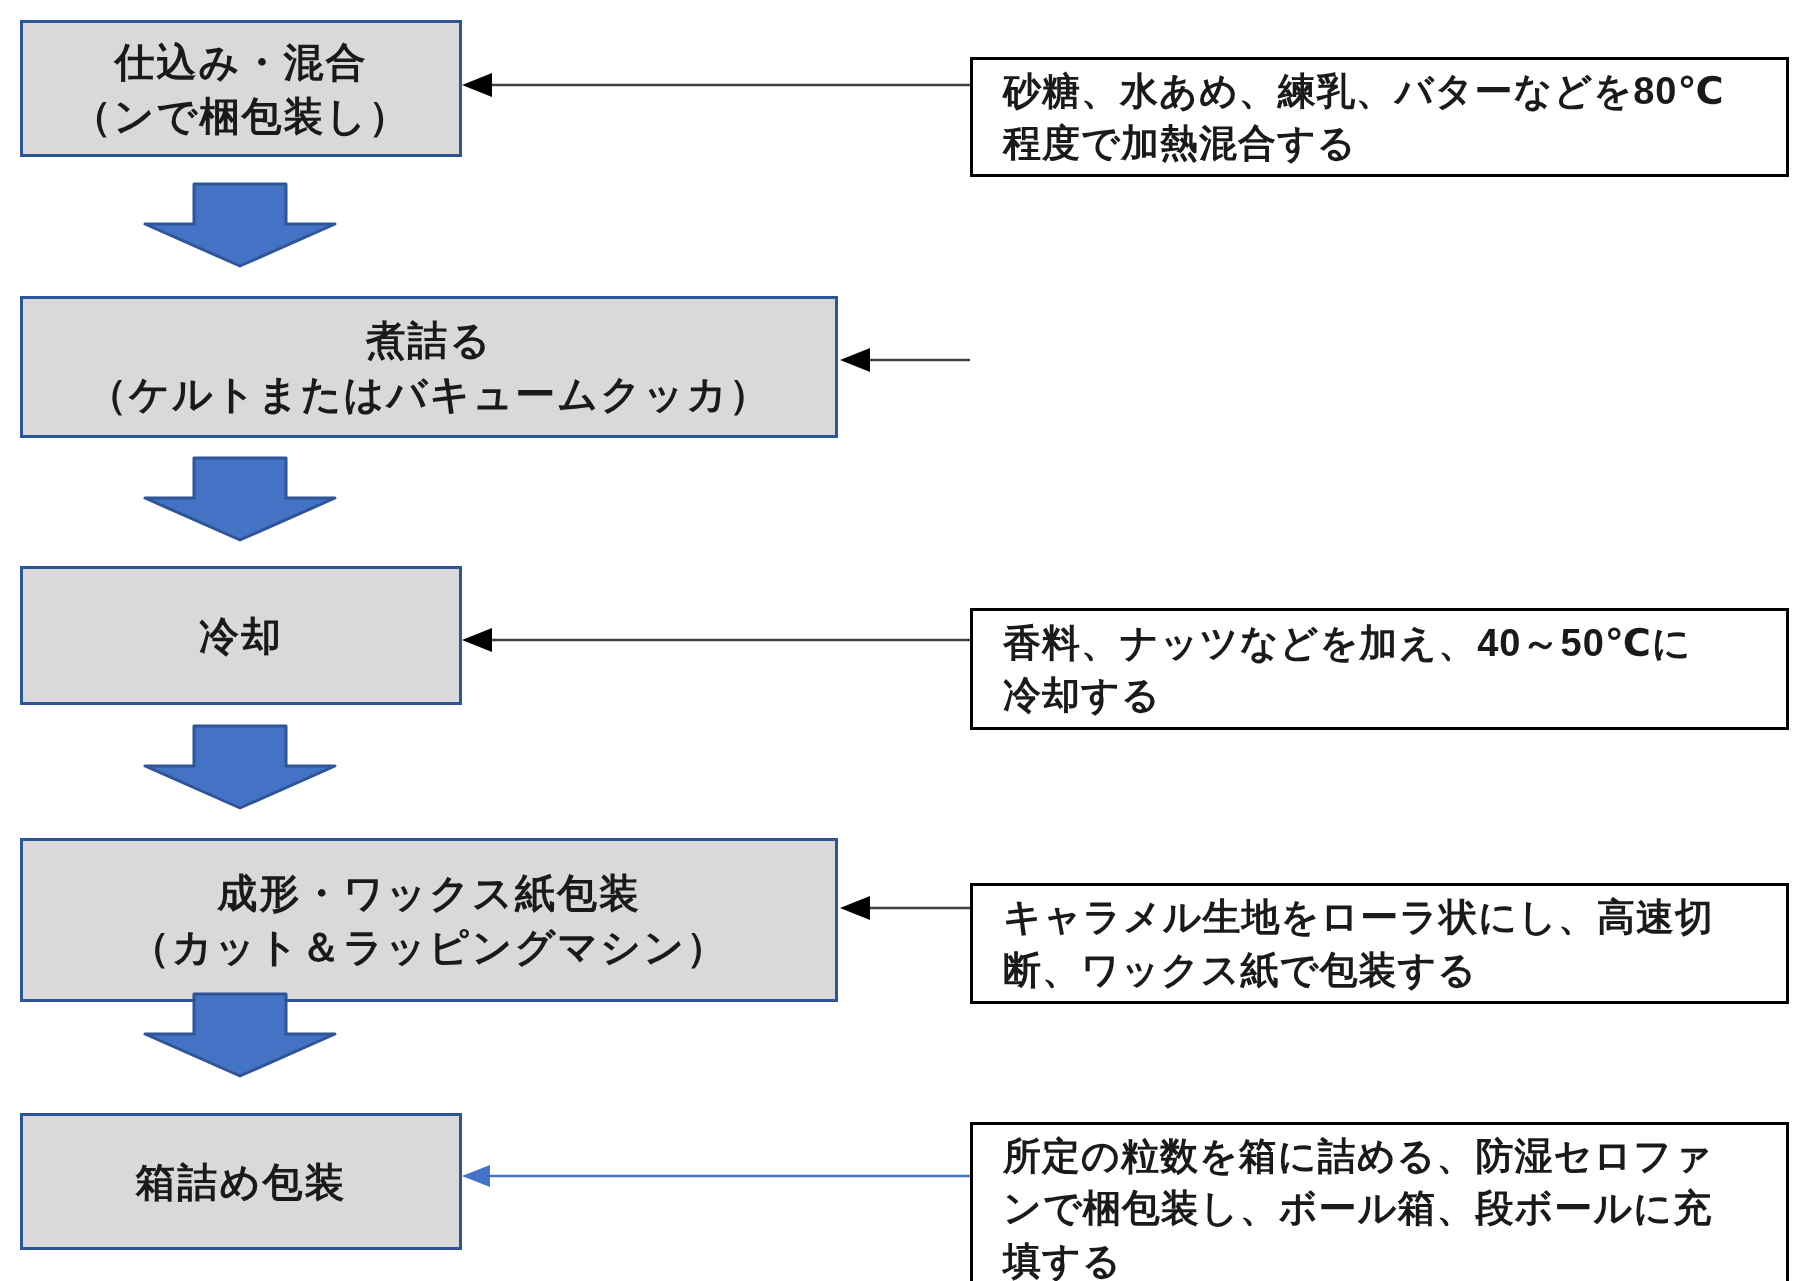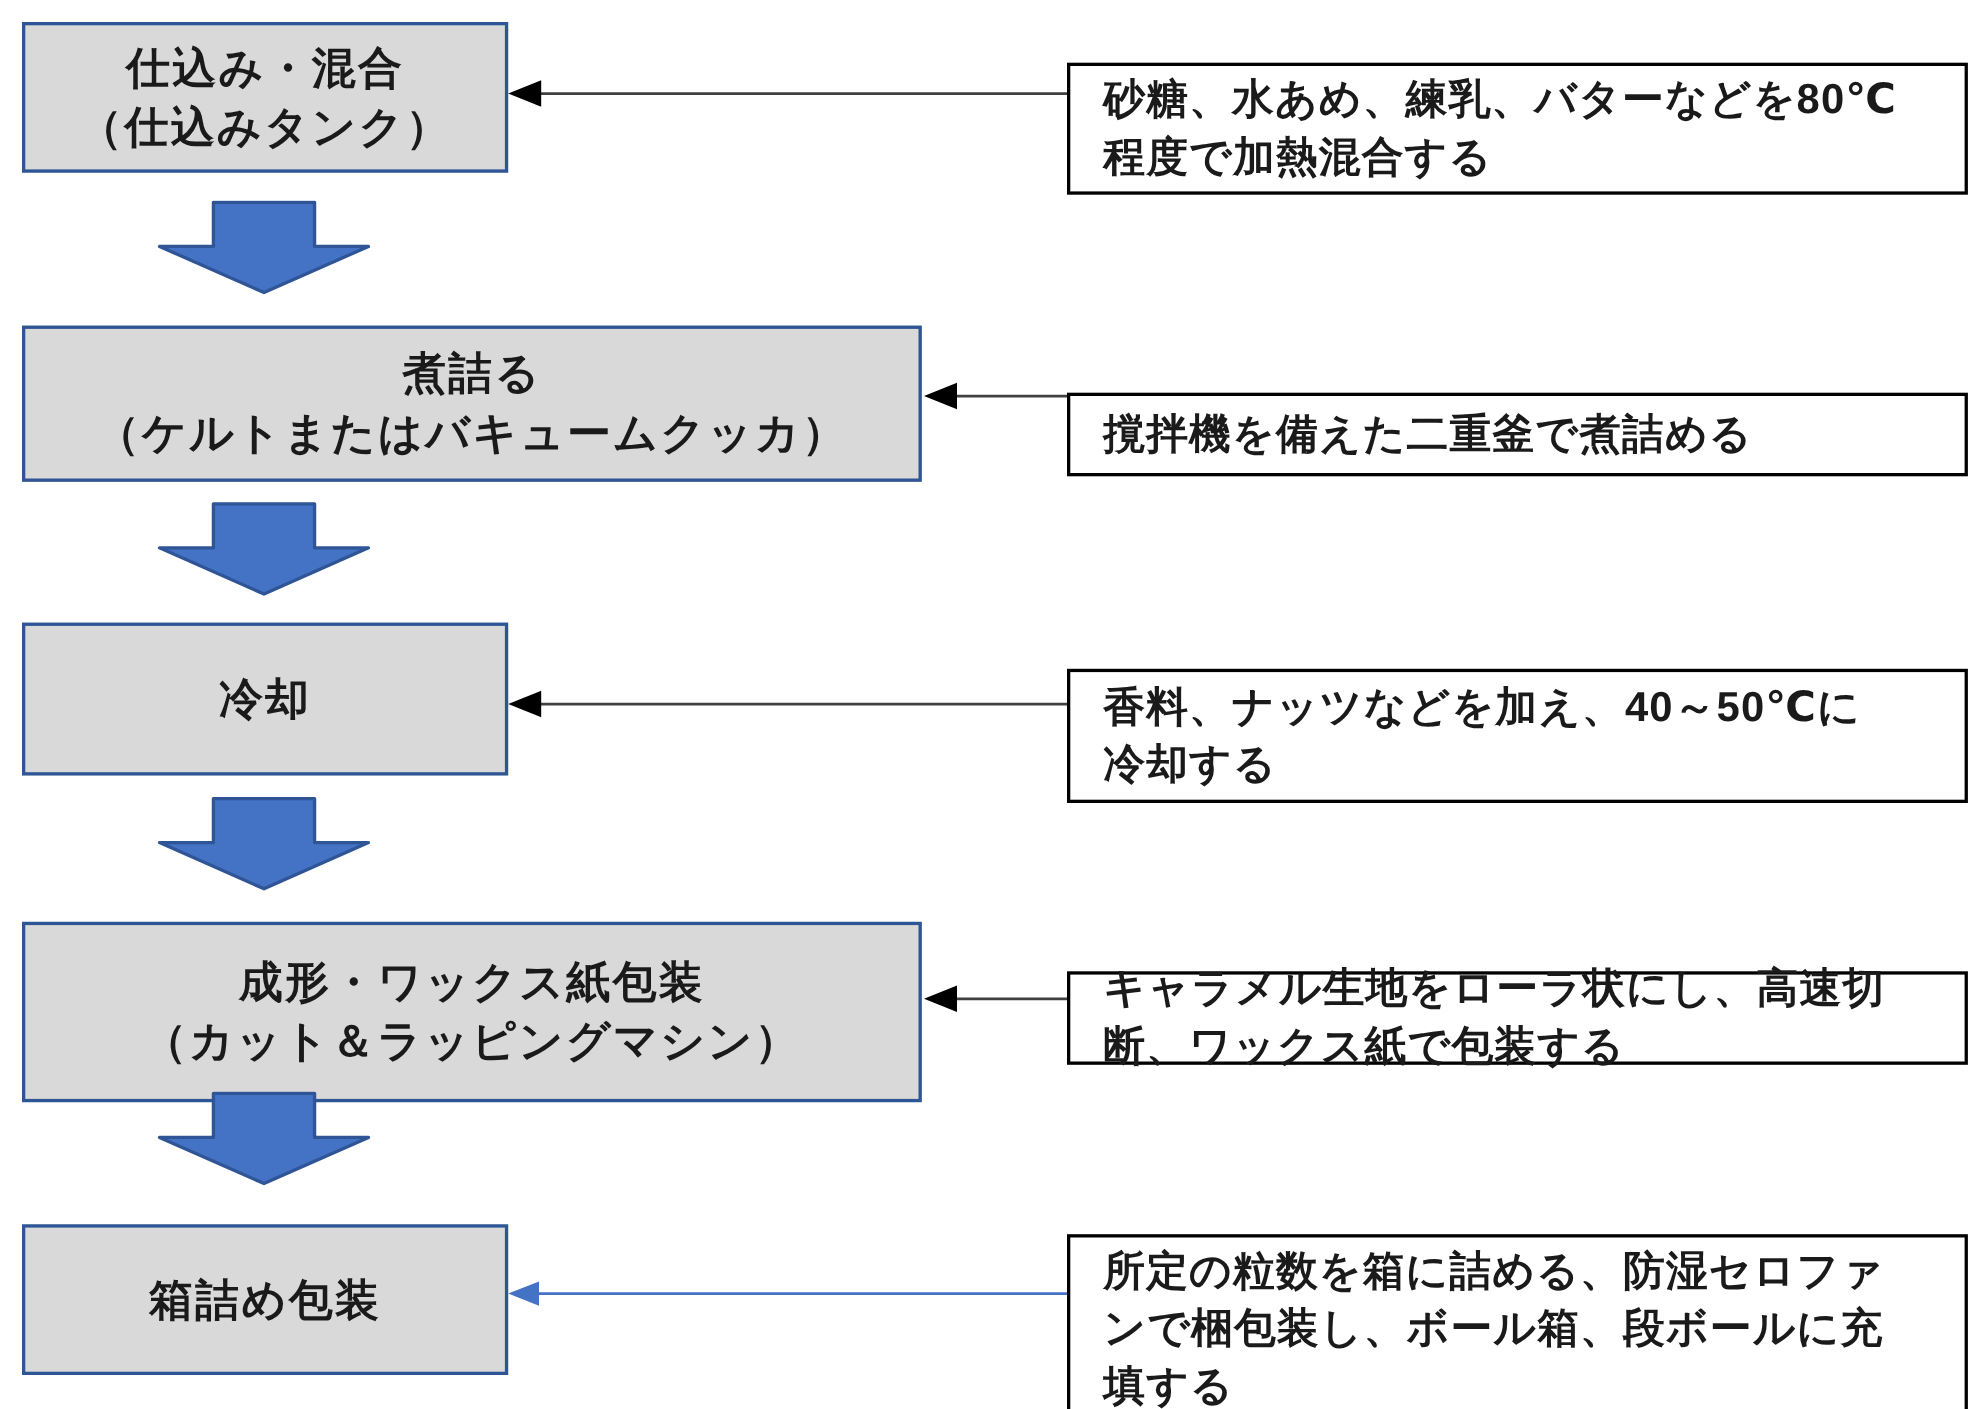--- a/index.html
+++ b/index.html
@@ -73,21 +73,21 @@
     pointer-events:none;
   }
 </style>
 </head>
 <body>
 
 <div class="canvas">
 
   <div class="pbox" style="left:20px;top:20px;width:442px;height:137px">
     <span class="label">仕込み・混合
-（仕込みタンク）</span>
+（ンで梱包装し）</span>
   </div>
 
   <div class="pbox" style="left:20px;top:296px;width:818px;height:142px">
     <span class="label">煮詰る
 （ケルトまたはバキュームクッカ）</span>
   </div>
 
   <div class="pbox" style="left:20px;top:566px;width:442px;height:139px">
     <span class="label">冷却</span>
   </div>
@@ -135,30 +135,27 @@
       <line x1="970" y1="1176" x2="488" y2="1176" style="stroke:var(--connector-final);stroke-width:2.5"></line>
       <polygon points="462,1176 490,1165 490,1187" style="fill:var(--connector-final)"></polygon>
     </g>
   </svg>
 
   <div class="nbox" style="left:970px;top:22px;width:819px;height:120px">
     <span class="note">砂糖、水あめ、練乳、バターなどを80℃
 程度で加熱混合する</span>
   </div>
 
-  <div class="nbox" style="left:970px;top:322px;width:819px;height:76px">
-    <span class="note">撹拌機を備えた二重釜で煮詰める</span>
-  </div>
 
   <div class="nbox" style="left:970px;top:573px;width:819px;height:122px">
     <span class="note">香料、ナッツなどを加え、40～50℃に
 冷却する</span>
   </div>
 
-  <div class="nbox" style="left:970px;top:848px;width:819px;height:85px">
+  <div class="nbox" style="left:970px;top:848px;width:819px;height:121px">
     <span class="note">キャラメル生地をローラ状にし、高速切
 断、ワックス紙で包装する</span>
   </div>
 
   <div class="nbox" style="left:970px;top:1087px;width:819px;height:173px">
     <span class="note">所定の粒数を箱に詰める、防湿セロファ
 ンで梱包装し、ボール箱、段ボールに充
 填する</span>
   </div>
 

